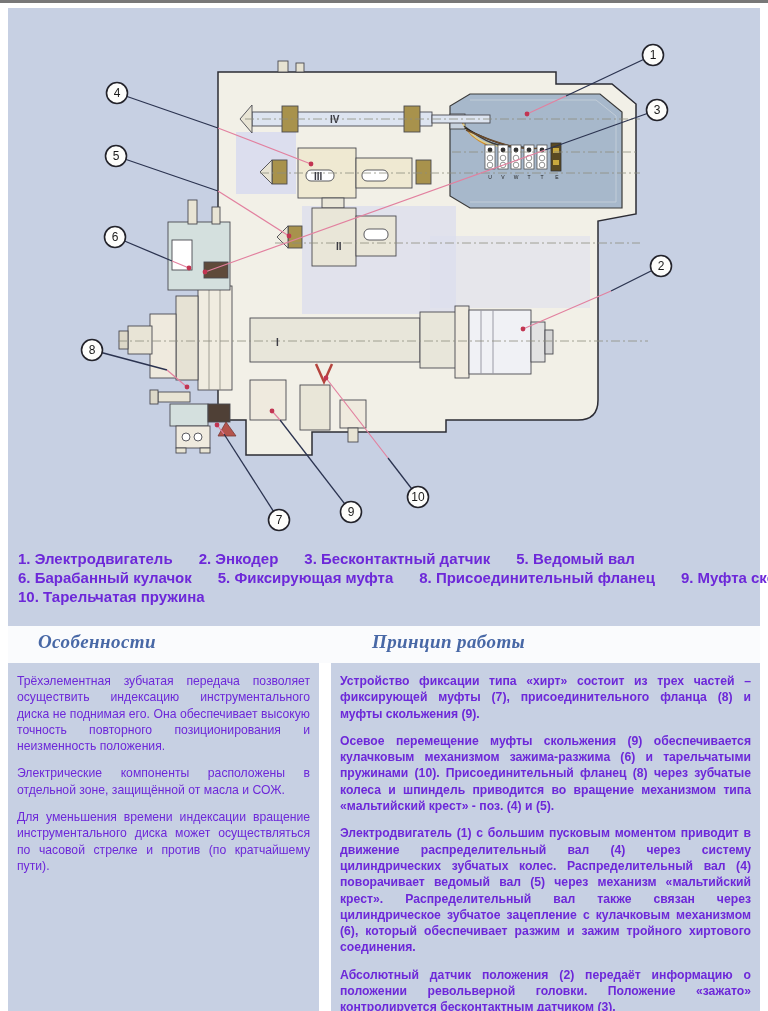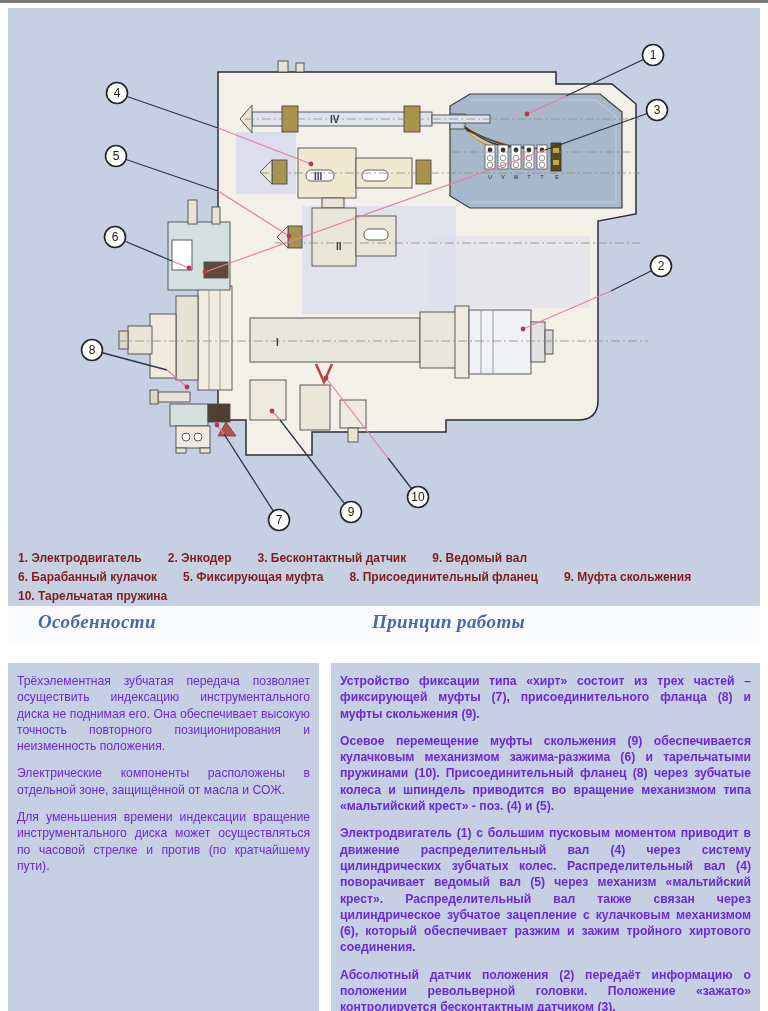--- a/index.html
+++ b/index.html
@@ -1,23 +1,23 @@
 <!DOCTYPE html>
 <html><head>
 <meta charset="utf-8">
 <style>
   html,body{margin:0;padding:0;background:#e9e9e9;}
   .page{position:relative;width:768px;height:1011px;background:#ffffff;
         font-family:"Liberation Sans",sans-serif;overflow:hidden;border-top:3px solid #787878;box-sizing:border-box;}
   .panel{position:absolute;left:8px;top:5px;width:752px;height:618px;background:#c7d0e3;}
   svg.diagram{position:absolute;left:0;top:0;display:block;}
-  .legend{position:absolute;left:10px;top:541px;width:740px;color:#7f1d1d;
-          font-size:12px;font-weight:bold;}
+  .legend{position:absolute;left:10px;top:541px;width:740px;color:#6d28d9;
+          font-size:15px;font-weight:bold;}
   .legend-row{display:flex;gap:26px;line-height:19px;white-space:nowrap;}
-  .heading-strip{position:absolute;left:8px;top:603px;width:752px;height:37px;background:#fafbfd;text-align:right;}
+  .heading-strip{position:absolute;left:8px;top:623px;width:752px;height:37px;background:#fafbfd;text-align:right;}
   .heading-strip h2{margin:0;position:absolute;top:5px;
           font-family:"Liberation Serif",serif;font-style:italic;font-weight:bold;
           font-size:19px;color:#4868a6;letter-spacing:.4px;}
   h2.features{left:30px;} h2.principle{left:364px;}
   .textbox{position:absolute;top:660px;height:448px;background:#c7d0e3;
            padding:10px 9px;box-sizing:border-box;overflow:hidden;
            text-align:justify;font-size:12.2px;line-height:16.3px;color:#6d28d9;}
   #features-box{left:8px;width:311px;}
   #principle-box{left:331px;width:429px;font-weight:bold;}
   .textbox p{margin:0 0 11px 0;}
@@ -242,21 +242,21 @@
           <circle cx="418" cy="497" r="10.5" class="callout-circle"></circle>
           <text x="418" y="501" class="callout-num">10</text>
         </g>
     </svg>
 
     <div class="legend" id="legend">
         <div class="legend-row">
           <span>1. Электродвигатель</span>
           <span>2. Энкодер</span>
           <span>3. Бесконтактный датчик</span>
-          <span>9. Ведомый вал</span>
+          <span>5. Ведомый вал</span>
         </div>
         <div class="legend-row">
           <span>6. Барабанный кулачок</span>
           <span>5. Фиксирующая муфта</span>
           <span>8. Присоединительный фланец</span>
           <span>9. Муфта скольжения</span>
         </div>
         <div class="legend-row">
           <span>10. Тарельчатая пружина</span>
         </div>

